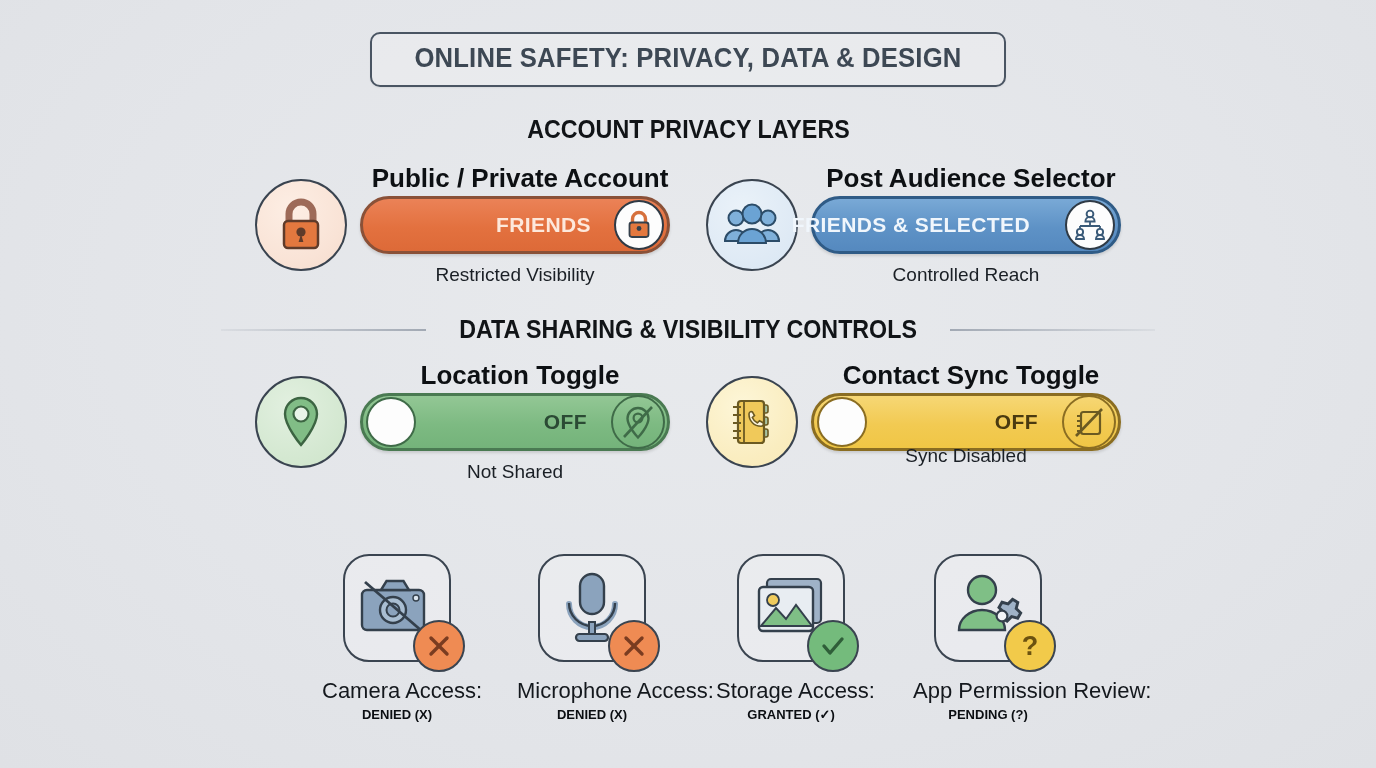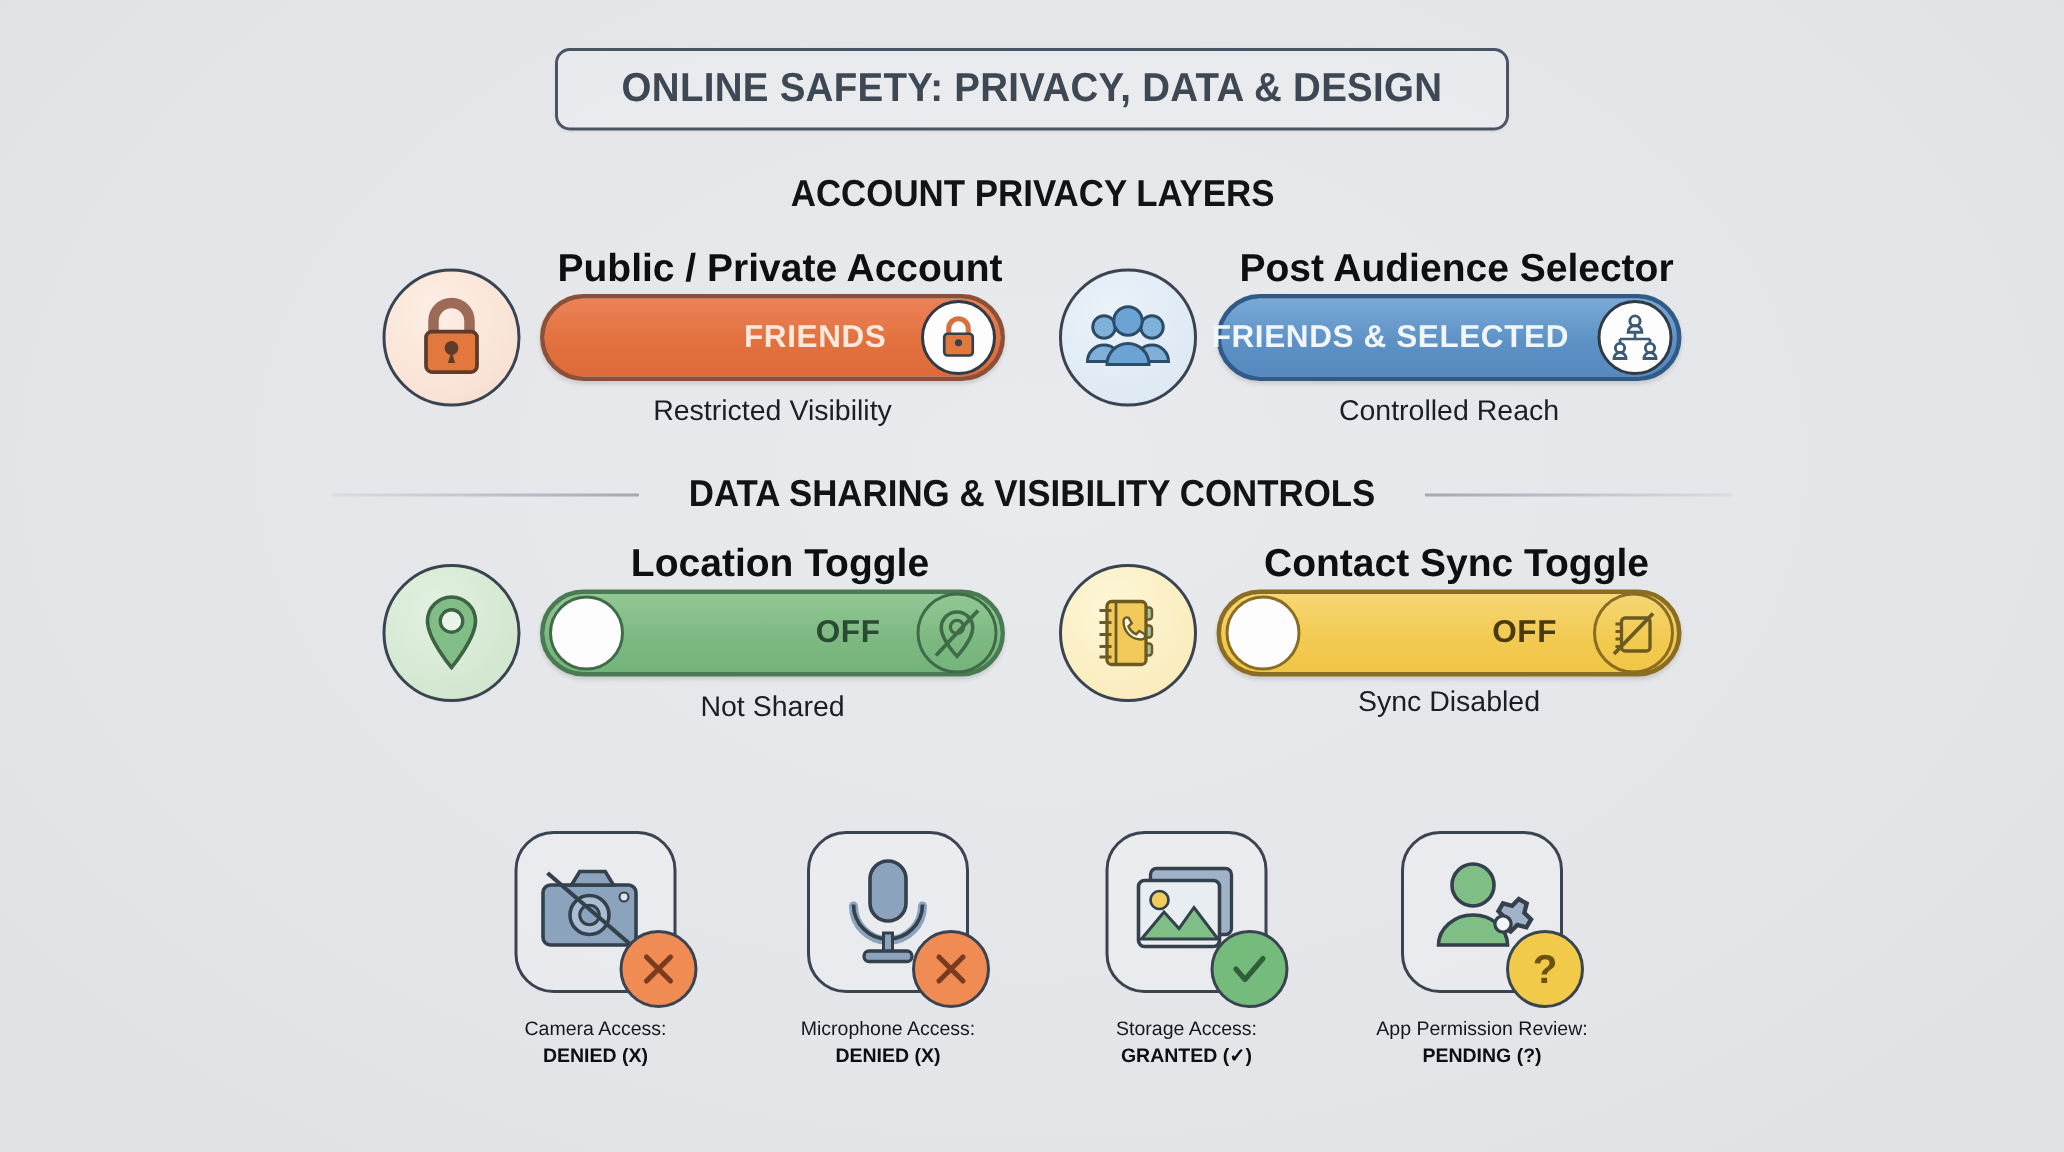--- a/index.html
+++ b/index.html
@@ -106,21 +106,21 @@
     border: 3px solid #8a5138;
   }
   .tg-orange .tg-text { color: #fde8db; right: 76px; }
   .tg-orange .knob { right: 3px; border: 2.5px solid #2f3a45; }
 
   
   .tg-blue {
     background: linear-gradient(180deg, #79a9d6 0%, #5e92c6 55%, #5589bf 100%);
     border: 3px solid #2f5b86;
   }
-  .tg-blue .tg-text { color: #f0f6fc; right: 72px; }
+  .tg-blue .tg-text { color: #f0f6fc; right: 88px; }
   .tg-blue .knob { right: 3px; border: 2.5px solid #2f3a45; }
 
   
   .tg-green {
     background: linear-gradient(180deg, #93c795 0%, #7dba82 55%, #74b37a 100%);
     border: 3px solid #4a7a52;
   }
   .tg-green .tg-text { color: #2b4a34; right: 80px; }
   .tg-green .knob { left: 3px; border: 2.5px solid #3f6b48; }
   .tg-green .endicon { position: absolute; right: 2px; }
@@ -158,22 +158,23 @@
     right: -14px; bottom: -10px;
     width: 52px; height: 52px; border-radius: 50%;
     border: 2.5px solid #3a4450;
     display: flex; align-items: center; justify-content: center;
   }
   .pb-red { background: #ef8b53; }
   .pb-green { background: #74bb7c; }
   .pb-yellow { background: #f2ca4a; }
   .perm-label {
     margin-top: 16px;
-    font-size: 13px; color: #14181d;
-    white-space: nowrap;
+    font-size: 22px; color: #14181d;
+    white-space: nowrap;
+    text-align: right;
   }
   .perm-status {
     margin-top: 3px;
     font-size: 13px; font-weight: bold; color: #0b0e12;
     white-space: nowrap;
   }
 </style>
 </head>
 <body>
 
@@ -304,21 +305,21 @@
         <div class="endcircle" style="border:2.5px solid #8a6d22;">
           <svg width="36" height="38" viewBox="0 0 36 38">
             <rect x="10" y="9" width="19" height="22" rx="2.4" fill="none" stroke="#6b5a22" stroke-width="2.2"></rect>
             <path d="M6 13 h5 M6 18 h5 M6 23 h5 M6 28 h5" stroke="#6b5a22" stroke-width="1.9" fill="none"></path>
             <line x1="5" y1="33" x2="31" y2="6" stroke="#6b5a22" stroke-width="2.6"></line>
           </svg>
         </div>
       </div>
     </div>
 
-    <div class="ctl-sub" style="left:105px; top:101px; width:310px;">Sync Disabled</div>
+    <div class="ctl-sub" style="left:105px; top:88px; width:310px;">Sync Disabled</div>
   </div>
 
 
   <div class="perm" style="left:322px; top:554px; width:150px;">
     <div class="perm-icon-wrap">
       <div class="perm-frame"></div>
       <svg width="108" height="108" viewBox="0 0 108 108" style="position:absolute;left:0;top:0;">
         <rect x="19" y="36" width="62" height="40" rx="5" fill="#8ba3bd" stroke="#34404c" stroke-width="2.4"></rect>
         <path d="M38 36 l5.5 -9 h17 l5.5 9 z" fill="#8ba3bd" stroke="#34404c" stroke-width="2.4"></path>
         <circle cx="50" cy="56" r="13" fill="#a9bed2" stroke="#34404c" stroke-width="2.4"></circle>

